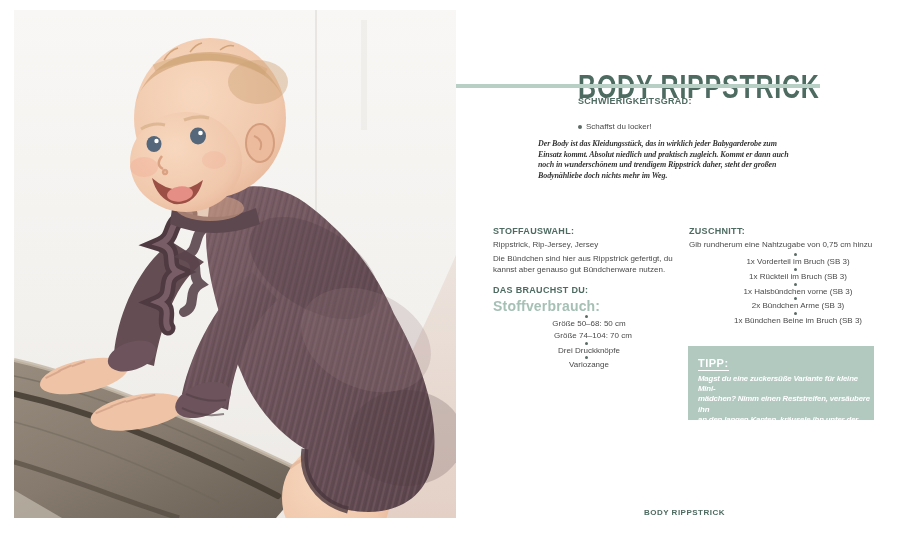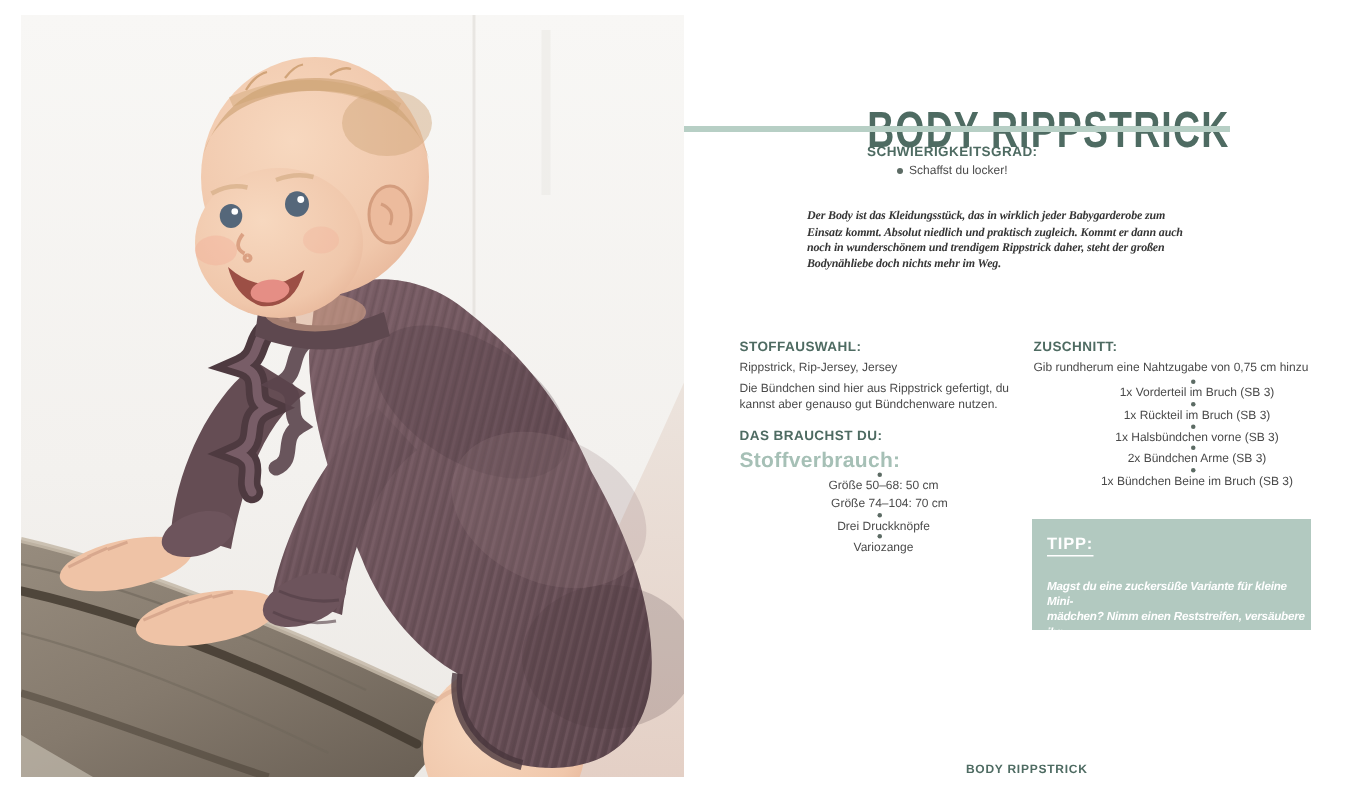--- a/index.html
+++ b/index.html
@@ -12,21 +12,21 @@
 
   
   .page-right{position:absolute;left:456px;top:0;width:457px;height:536px;}
   .page-number{position:absolute;top:12px;left:422px;font-size:16px;font-weight:600;color:#a9c0b8;}
   .title{position:absolute;top:46px;right:93px;white-space:nowrap;font-size:32px;font-weight:bold;
          color:#4e6b62;letter-spacing:1px;transform:scale(.78,1.06);transform-origin:100% 0;}
   .title-rule{position:absolute;left:0;top:84px;width:364px;height:4px;background:#b7cfc5;}
 
   .difficulty{position:absolute;left:122px;top:96px;}
   .h{font-size:9px;font-weight:bold;color:#4e6b62;letter-spacing:.3px;}
-  .diff-row{margin-top:3px;font-size:8px;color:#4a4a4a;white-space:nowrap;display:flex;align-items:center;justify-content:center;}
+  .diff-row{margin-top:16px;font-size:8px;color:#4a4a4a;white-space:nowrap;display:flex;align-items:center;}
   .dot{display:inline-block;width:4px;height:4px;border-radius:50%;background:#5c6b64;margin-right:4px;flex:0 0 auto;}
   .dot.sm{width:3px;height:3px;}
 
   .intro{position:absolute;left:82px;top:139px;width:288px;margin:0;font-size:8px;line-height:10.5px;
          font-style:italic;font-weight:600;color:#353535;letter-spacing:-.1px;font-family:Liberation Serif, serif;}
   .pre{white-space:pre-line;}
 
   .col{position:absolute;top:226px;}
   .col-a{left:37px;width:192px;}
   .col-b{left:233px;width:218px;}
@@ -34,21 +34,21 @@
   .col p{margin:0 0 3px 0;font-size:8px;line-height:11px;color:#4a4a4a;}
   .col .mt{margin-top:10px;}
   .sub{font-size:14px;font-weight:bold;color:#a6c0b6;margin-bottom:1px;letter-spacing:.2px;}
   .li{display:flex;align-items:center;font-size:8px;line-height:11.8px;color:#4a4a4a;white-space:nowrap;flex-direction:column;}
   .li .dot{margin-right:5px;}
   .li.indent{padding-left:8px;}
 
   .tip{position:absolute;left:232px;top:346px;width:197px;height:74px;background:#b2c9c0;
        padding:7px 10px;box-sizing:border-box;overflow:hidden;}
   .tip-h{display:inline-block;font-size:11px;font-weight:bold;color:#ffffff;letter-spacing:.5px;
-         border-bottom:1.5px solid #ffffff;padding-bottom:1px;margin-bottom:15px;}
+         border-bottom:1.5px solid #ffffff;padding-bottom:1px;margin-bottom:3px;}
   .tip-t{margin:0;font-size:7.8px;line-height:10.2px;color:#ffffff;font-style:italic;font-weight:600;
          letter-spacing:-.15px;}
 
   .footer{position:absolute;left:0;top:508px;width:457px;text-align:center;font-size:8px;
           font-weight:bold;color:#4e6b62;letter-spacing:.5px;}
 </style>
 </head>
 <body>
 
 <div class="spread">

